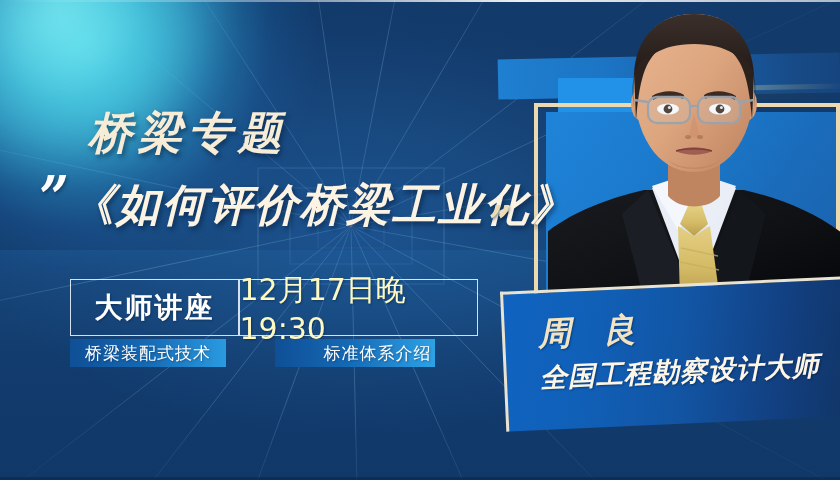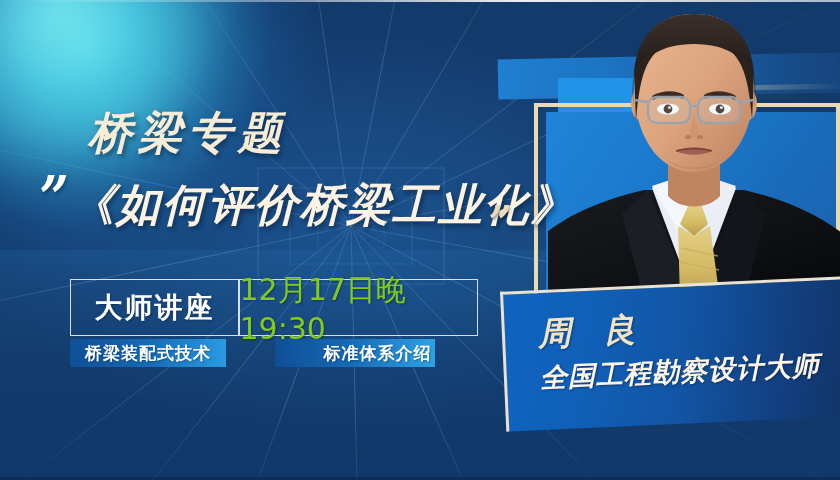--- a/index.html
+++ b/index.html
@@ -160,33 +160,32 @@
   .ib-left{
     display:flex; align-items:center; justify-content:center;
     width:167px;
     font-size:28px; font-weight:bold; color:#ffffff; letter-spacing:2px;
     font-family:"DejaVu Sans","Liberation Sans",sans-serif;
     text-shadow:1px 1px 2px rgba(3,22,48,.4);
   }
   .ib-div{ width:1.5px; background:rgba(240,246,255,.88); }
   .ib-right{
     flex:1; display:flex; align-items:center; justify-content:center;
-    font-size:30px; color:#84cc16; letter-spacing:0px;
+    font-size:30px; color:#fef9c3; letter-spacing:0px;
     font-family:"DejaVu Sans","Liberation Sans",sans-serif;
     text-shadow:1px 1px 2px rgba(3,22,48,.4);
   }
 
   
   .tags{ position:absolute; left:70px; top:339px; display:flex; }
   .tag{
     height:28px; display:flex; align-items:center; justify-content:center;
     color:#ffffff; font-size:17px; letter-spacing:1px;
     font-family:"DejaVu Sans","Liberation Sans",sans-serif;
     text-shadow:1px 1px 2px rgba(3,22,48,.35);
-    font-weight:bold;
   }
   .tag-1{ width:156px; background:linear-gradient(90deg,#0f4f96 0%,#1569b4 48%,#2a9ae0 100%); }
   .tag-gap{ width:49px; }
   .tag-2{ width:160px; background:linear-gradient(90deg,#0f4f96 0%,#1569b4 45%,#2ea2e6 100%);padding-left:45px; }
 
   
   .edge-top{
     position:absolute; left:0; top:0; width:840px; height:2px;
     background:linear-gradient(90deg, rgba(255,255,255,0) 0%, rgba(255,255,255,.45) 34%, rgba(255,255,255,.92) 62%, rgba(255,255,255,.65) 100%);
   }

